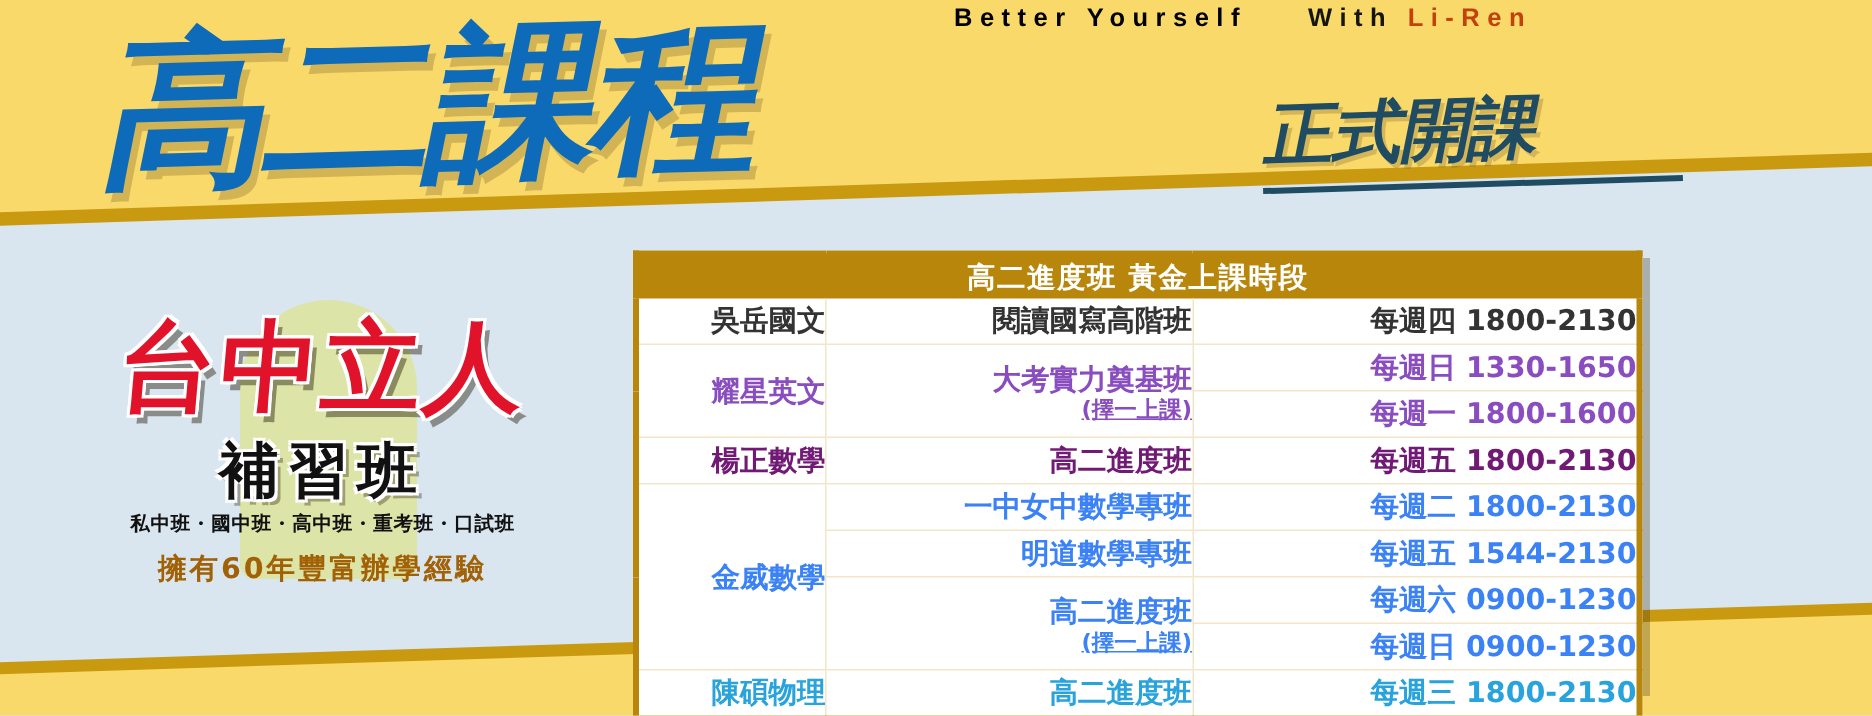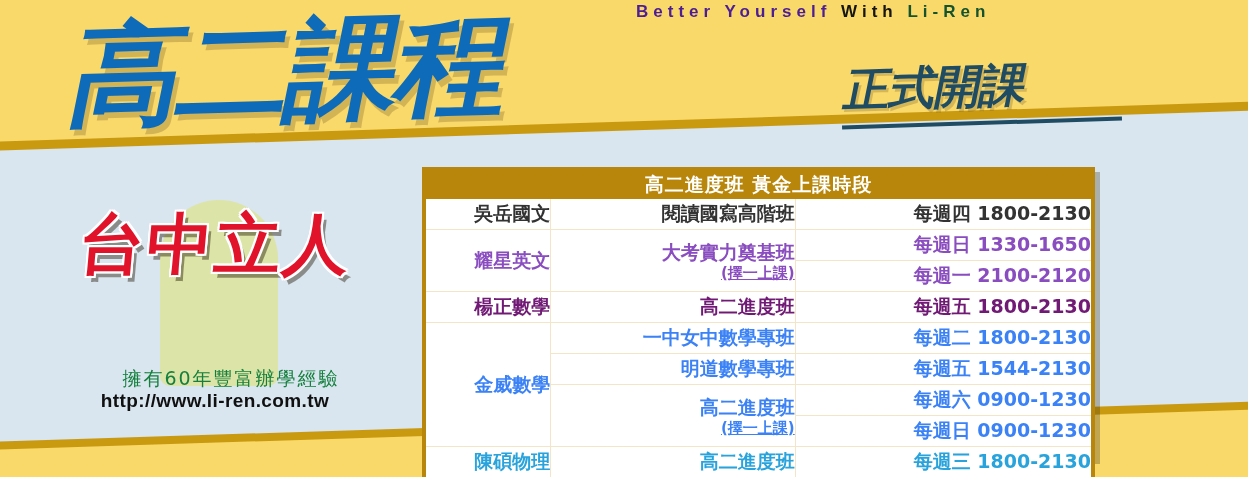--- a/index.html
+++ b/index.html
@@ -32,23 +32,23 @@
     transform:rotate(-1.82deg);transform-origin:0 0;
   }
 
   
   .tagline{
     position:absolute;top:2px;left:636px;
     font-size:17px;font-weight:bold;letter-spacing:5px;
     font-family:"Liberation Sans",sans-serif;
     white-space:nowrap;
   }
-  .tg-green{color:#4c1d95;}
-  .tg-black{color:#15150F;}
-  .tg-red{color:#14532d;}
+  .tg-green{color:#000000;}
+  .tg-black{color:#15150F;margin-left:31px;}
+  .tg-red{color:#c2410c;}
 
   .headline{
     position:absolute;top:14px;left:74px;
     font-size:112px;font-weight:bold;line-height:1;
     color:#0E6BBA;
     font-family:"DejaVu Sans","Liberation Sans",sans-serif;
     transform:skewX(-13deg) rotate(-1.6deg);
     letter-spacing:-4px;
     text-shadow:5px 6px 0 rgba(120,95,35,.30);
     white-space:nowrap;
@@ -92,22 +92,22 @@
     letter-spacing:6px;
     text-shadow:
       -2px -2px 0 #fff, 2px -2px 0 #fff, -2px 2px 0 #fff, 2px 2px 0 #fff,
       4px 4px 0 rgba(40,30,10,.35);
   }
   .logo-cats{
     position:absolute;left:0;top:144px;width:362px;text-align:center;
     font-size:13px;font-weight:bold;color:#111;letter-spacing:.5px;
   }
   .logo-exp{
-    position:absolute;left:16px;top:170px;width:362px;text-align:center;
-    font-size:19px;font-weight:normal;color:#15803d;letter-spacing:2px;
+    position:absolute;left:0;top:170px;width:362px;text-align:center;
+    font-size:19px;font-weight:bold;color:#a16207;letter-spacing:2px;
   }
   .logo-url{
     position:absolute;left:0;top:194px;width:362px;text-align:center;
     font-size:19px;font-weight:bold;color:#101010;letter-spacing:.4px;
     font-family:"Liberation Sans",sans-serif;
   }
 
   
   .table-shadow{
     position:absolute;left:428px;top:172px;width:672px;height:292px;
@@ -157,22 +157,23 @@
     <span class="tg-green">Better Yourself </span><span class="tg-black">With </span><span class="tg-red">Li-Ren</span>
   </div>
 
   <div class="headline">高二課程</div>
   <div class="subhead">正式開課</div>
   <div class="subhead-underline"></div>
 
   <div class="logo-wrap">
     <div class="logo-glow"></div>
     <div class="logo-main">台中立人</div>
+    <div class="logo-sub">補習班</div>
+    <div class="logo-cats">私中班・國中班・高中班・重考班・口試班</div>
     <div class="logo-exp">擁有60年豐富辦學經驗</div>
-    <div class="logo-url">http://www.li-ren.com.tw</div>
   </div>
 
   <div class="table-shadow"></div>
   <table class="sched">
     <colgroup>
       <col class="col-teacher">
         <col class="col-course">
         <col class="col-time">
     </colgroup>
     <thead>
@@ -185,21 +186,21 @@
           <td class="col-teacher c-black" rowspan="1">吳岳國文</td>
           <td class="col-course c-black" rowspan="1"><span>閱讀國寫高階班</span></td>
           <td class="col-time last c-black">每週四 1800-2130</td>
         </tr>
         <tr class="grpstart">
           <td class="col-teacher c-purple" rowspan="2">耀星英文</td>
           <td class="col-course c-purple" rowspan="2"><span>大考實力奠基班</span><span class="sub">(擇一上課)</span></td>
           <td class="col-time last c-purple">每週日 1330-1650</td>
         </tr>
         <tr>
-          <td class="col-time last c-purple">每週一 2100-2120</td>
+          <td class="col-time last c-purple">每週一 1800-1600</td>
         </tr>
         <tr class="grpstart">
           <td class="col-teacher c-red" rowspan="1">楊正數學</td>
           <td class="col-course c-red" rowspan="1"><span>高二進度班</span></td>
           <td class="col-time last c-red">每週五 1800-2130</td>
         </tr>
         <tr class="grpstart">
           <td class="col-teacher c-green" rowspan="4">金威數學</td>
           <td class="col-course c-green" rowspan="1"><span>一中女中數學專班</span></td>
           <td class="col-time last c-green">每週二 1800-2130</td>

